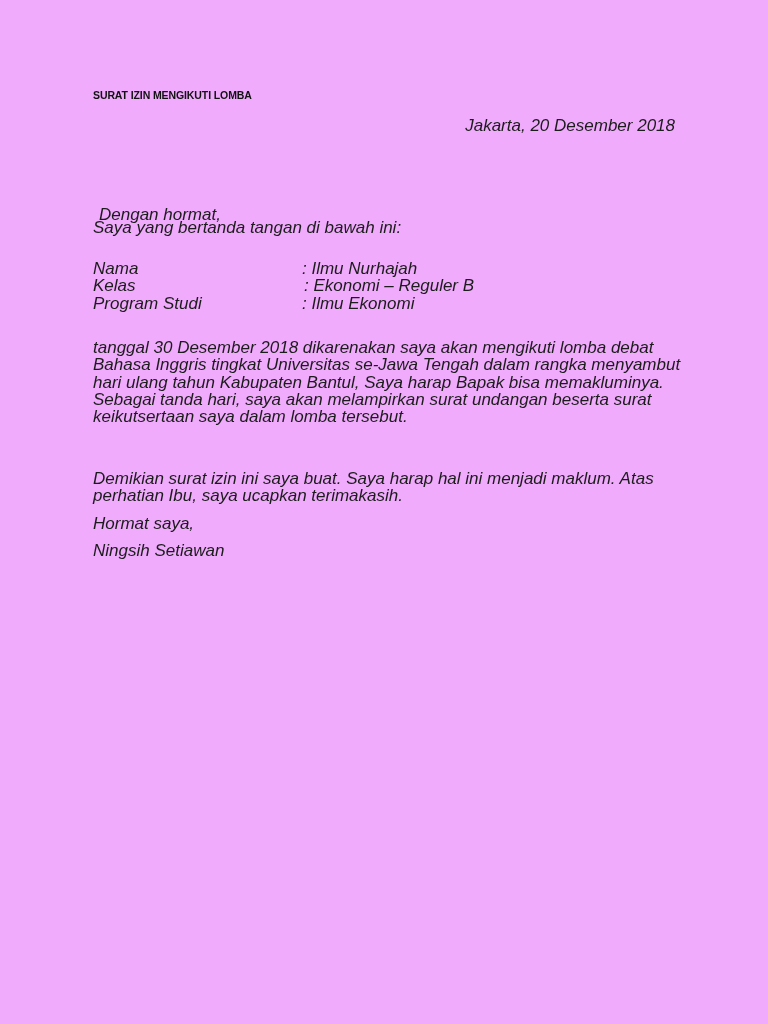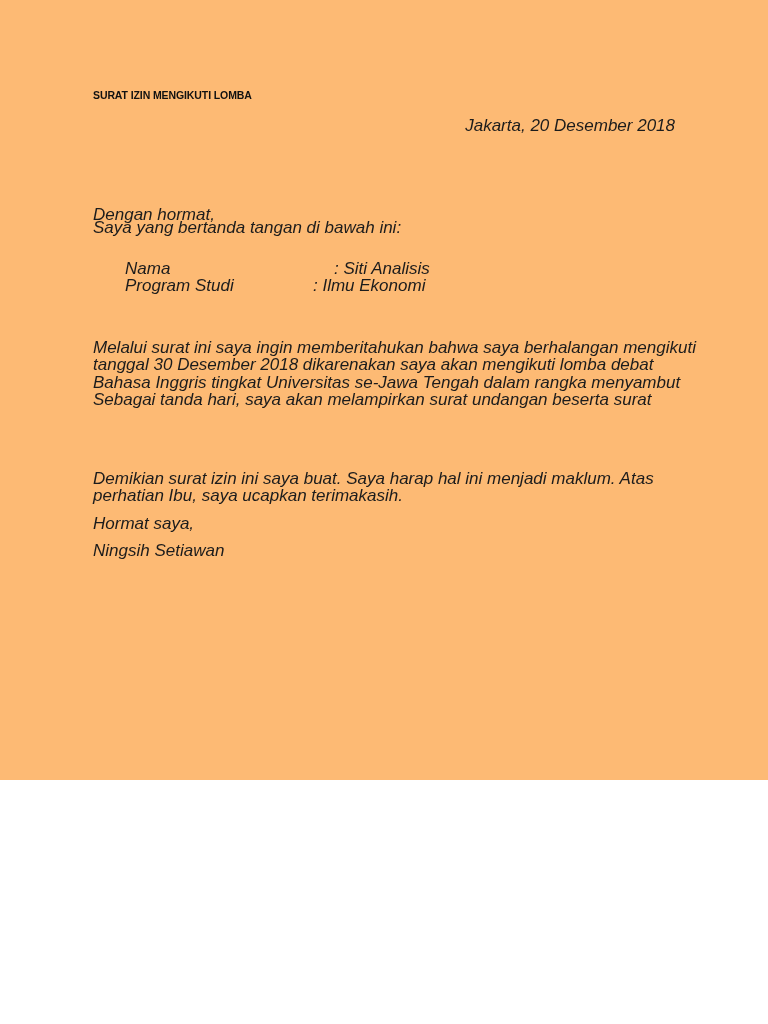--- a/index.html
+++ b/index.html
@@ -12,22 +12,22 @@
       height: 1024px;
       position: relative;
       overflow: hidden;
       color: #1a1a1a;
     }
     .page {
       position: absolute;
       left: 0;
       top: 0;
       width: 768px;
-      height: 780px;
-      background: #fdba74;
+      height: 1024px;
+      background: #f0abfc;
     }
     .title {
       position: absolute;
       left: 93px;
       top: 89px;
       font-family: "Liberation Sans", sans-serif;
       font-weight: bold;
       font-size: 10.5px;
       letter-spacing: -0.1px;
       color: #111;
@@ -47,42 +47,41 @@
       white-space: nowrap;
     }
     .recipient {
       position: absolute;
       left: 93px;
       top: 144px;
     }
     .recipient div { white-space: nowrap; }
     .greeting {
       position: absolute;
-      left: 93px;
+      left: 99px;
       top: 206px;
       white-space: nowrap;
     }
     .intro {
       position: absolute;
       left: 93px;
       top: 219px;
       white-space: nowrap;
       text-align: center;
     }
     .identity {
       position: absolute;
       left: 93px;
       top: 260px;
       width: 500px;
     }
     .id-row {
       position: relative;
       height: 17.3px;
       white-space: nowrap;
-      margin-left: 32px;
     }
     .id-label {
       position: absolute;
       left: 0;
       top: 0;
     }
     .id-value {
       position: absolute;
       top: 0;
     }
@@ -117,33 +116,38 @@
   <div class="date body-text">Jakarta, 20 Desember 2018</div>
 
 
   <div class="greeting body-text">Dengan hormat,</div>
 
   <div class="intro body-text">Saya yang bertanda tangan di bawah ini:</div>
 
   <div class="identity body-text">
     <div class="id-row">
       <span class="id-label">Nama</span>
-      <span class="id-value" style="left:209px;">: Siti Analisis</span>
+      <span class="id-value" style="left:209px;">: Ilmu Nurhajah</span>
+    </div>
+    <div class="id-row">
+      <span class="id-label">Kelas</span>
+      <span class="id-value" style="left:211px;">: Ekonomi – Reguler B</span>
     </div>
     <div class="id-row">
       <span class="id-label">Program Studi</span>
-      <span class="id-value" style="left:188px;">: Ilmu Ekonomi</span>
+      <span class="id-value" style="left:209px;">: Ilmu Ekonomi</span>
     </div>
   </div>
 
   <div class="paragraph p1 body-text">
-    <div>Melalui surat ini saya ingin memberitahukan bahwa saya berhalangan mengikuti</div>
     <div>tanggal 30 Desember 2018 dikarenakan saya akan mengikuti lomba debat</div>
     <div>Bahasa Inggris tingkat Universitas se-Jawa Tengah dalam rangka menyambut</div>
+    <div>hari ulang tahun Kabupaten Bantul, Saya harap Bapak bisa memakluminya.</div>
     <div>Sebagai tanda hari, saya akan melampirkan surat undangan beserta surat</div>
+    <div>keikutsertaan saya dalam lomba tersebut.</div>
   </div>
 
   <div class="paragraph p2 body-text">
     <div>Demikian surat izin ini saya buat. Saya harap hal ini menjadi maklum. Atas</div>
     <div>perhatian Ibu, saya ucapkan terimakasih.</div>
   </div>
 
   <div class="closing body-text">Hormat saya,</div>
 
   <div class="signature body-text">Ningsih Setiawan</div>

